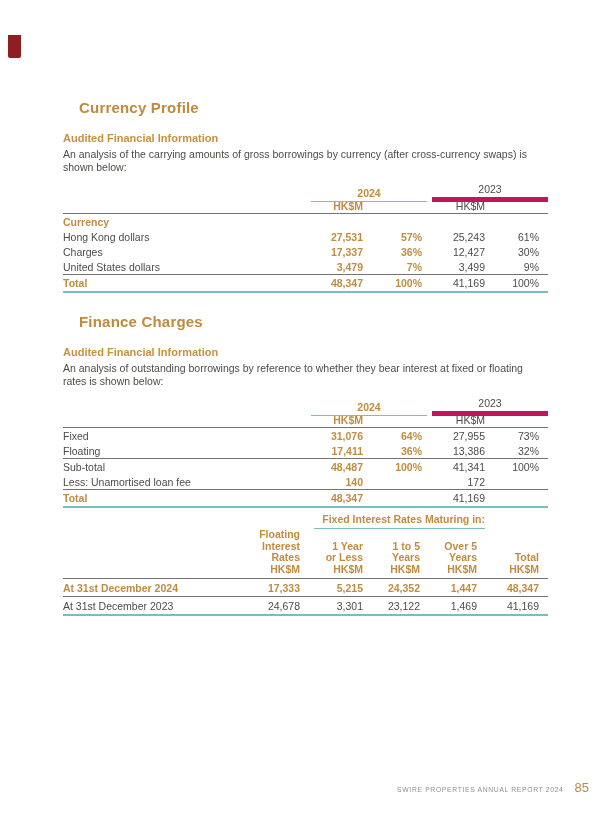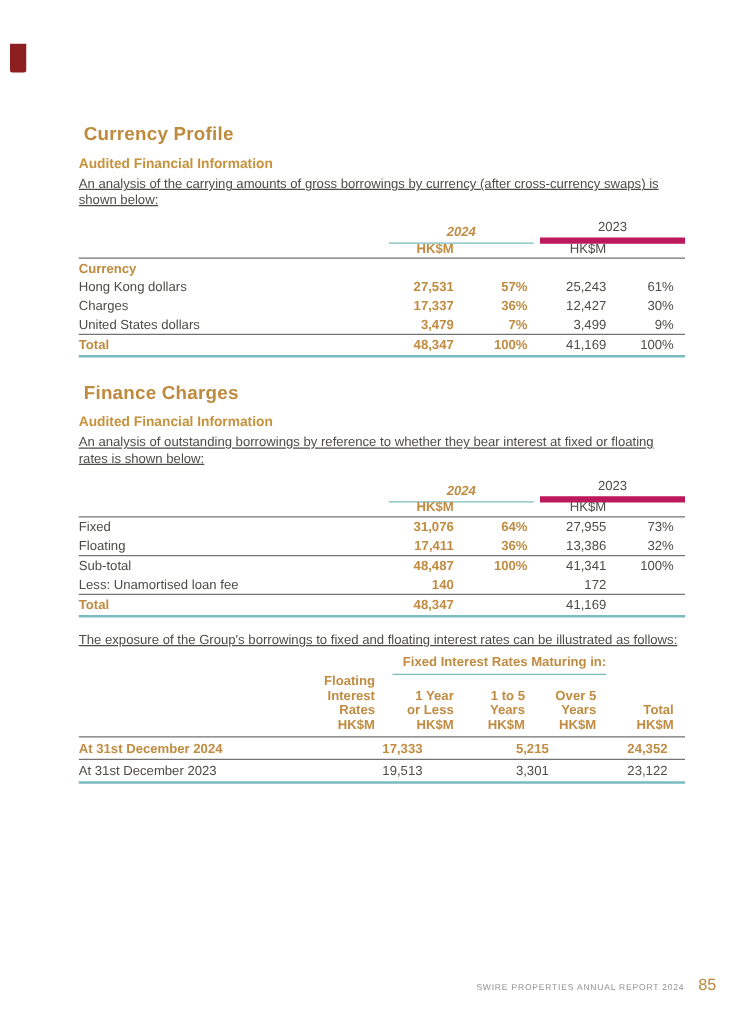--- a/index.html
+++ b/index.html
@@ -8,61 +8,61 @@
     font-family:"Liberation Sans","DejaVu Sans",sans-serif;
     color:#4D4C47;-webkit-font-smoothing:antialiased;overflow:hidden;
   }
   .bookmark{
     position:absolute;left:8px;top:35px;width:13px;height:23px;
     background:#8E1F20;border-radius:0 0 2px 2px;
   }
   .content{position:absolute;left:63px;top:0;width:485px;}
 
   .section-title{
-    margin:4px;font-size:15px;line-height:17px;font-weight:bold;
+    margin:16px;font-size:15px;line-height:17px;font-weight:bold;
     color:#BE8A3E;letter-spacing:.2px;
   }
   .sec1 .section-title{margin-top:99px;}
   .sec2 .section-title{margin-top:20px;}
   .subtitle{margin:9px 0 0 0;font-size:11px;line-height:13px;font-weight:bold;color:#C6923E;}
-  .body-text{margin:3px 0 0 0;font-size:10.5px;line-height:13px;color:#4D4C47;text-decoration:underline;}
+  .body-text{margin:3px 0 0 0;font-size:10.5px;line-height:13px;color:#4D4C47;}
   .exposure{margin-top:12px;}
 
   
   .tbl{margin-top:9px;font-size:10.5px;}
   .trow{display:grid;grid-template-columns:230px 70px 59px 63px 54px 9px;align-items:center;}
   .t3row{display:grid;grid-template-columns:157px 80px 63px 57px 57px 62px 9px;align-items:center;}
   .num{text-align:right;}
   .gold{color:#C08C41;font-weight:bold;}
   .dark{color:#4D4C47;font-weight:normal;}
   .rule{border-bottom:1px solid #737373;}
   .rule2{border-bottom:2px solid #7BBCC0;}
 
   .yearrow{height:16px;align-items:end;}
   .yearspan-2024{grid-column:2/4;text-align:center;border-bottom:1px solid #7BBCC0;
-    margin-left:18px;margin-right:-5px;padding-bottom:2px;color:#C08C41;font-weight:bold;font-style:italic;}
+    margin-left:18px;margin-right:-5px;padding-bottom:2px;color:#C08C41;font-weight:bold;}
   .yearspan-2023{grid-column:4/6;text-align:center;border-bottom:5px solid #be185d;
     margin-left:10px;margin-right:-9px;padding-bottom:2px;color:#4D4C47;}
   .unitrow{height:14px;}
   .gc2{grid-column:2;}
   .gc4{grid-column:4;}
   .grouprow{height:15px;}
   .drow{height:15px;}
   .totalrow{height:16px;}
 
   
   .spanrow{height:14px;align-items:end;}
   .maturing-span{grid-column:3/6;text-align:right;color:#C08C41;font-weight:bold;
     border-bottom:1px solid #7BBCC0;margin-left:14px;margin-right:-8px;padding-bottom:3px;}
   .hdrrow{align-items:end;padding-top:2px;padding-bottom:3px;}
   .colhdr{white-space:pre-line;line-height:11.5px;text-align:right;color:#C08C41;font-weight:bold;}
-  .t3drow{height:17px;gap:38px;}
+  .t3drow{height:17px;}
 
   .footer{
-    position:absolute;right:27px;bottom:19px;display:flex;align-items:baseline;gap:11px;
+    position:absolute;right:11px;bottom:19px;display:flex;align-items:baseline;gap:11px;
   }
   .footer-caps{font-size:6.8px;letter-spacing:.65px;color:#8F8F8E;}
   .page-num{font-size:13px;color:#BD8B40;}
 </style>
 </head>
 <body>
 
 <div class="bookmark"></div>
 
 <div class="content">
@@ -155,21 +155,20 @@
         <div class="gc2 num gold">140</div>
         <div class="gc4 num dark">172</div>
       </div>
       <div class="trow totalrow rule2">
         <div class="gold">Total</div>
         <div class="gc2 num gold">48,347</div>
         <div class="gc4 num dark">41,169</div>
       </div>
     </div>
 
-    <p class="body-text exposure">The exposure of the Group's borrowings to fixed and floating interest rates can be illustrated as follows:</p>
 
     <div class="tbl" style="margin-top:5px;">
       <div class="t3row spanrow">
         <div class="maturing-span">Fixed Interest Rates Maturing in:</div>
       </div>
       <div class="t3row hdrrow rule">
         <div></div>
         <div class="colhdr">Floating
 Interest
 Rates
@@ -189,21 +188,21 @@
       <div class="t3row t3drow rule">
         <div class="gold">At 31st December 2024</div>
         <div class="num gold">17,333</div>
         <div class="num gold">5,215</div>
         <div class="num gold">24,352</div>
         <div class="num gold">1,447</div>
         <div class="num gold">48,347</div>
       </div>
       <div class="t3row t3drow rule2">
         <div class="dark">At 31st December 2023</div>
-        <div class="num dark">19,513</div>
+        <div class="num dark">24,678</div>
         <div class="num dark">3,301</div>
         <div class="num dark">23,122</div>
         <div class="num dark">1,469</div>
         <div class="num dark">41,169</div>
       </div>
     </div>
   </section>
 </div>
 
 <div class="footer">

